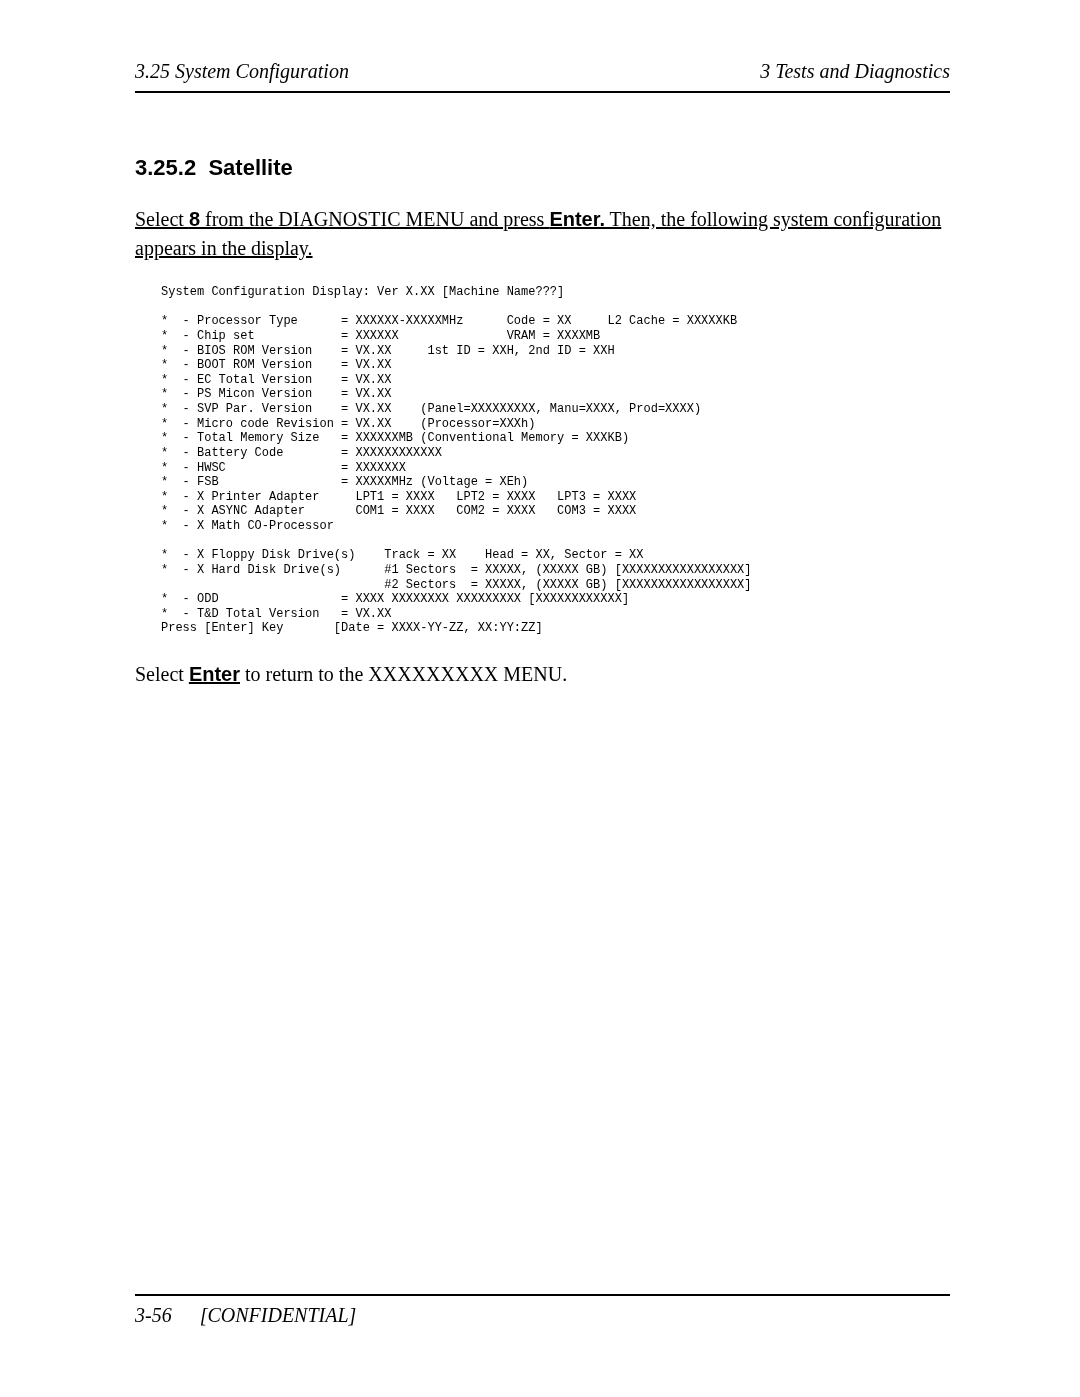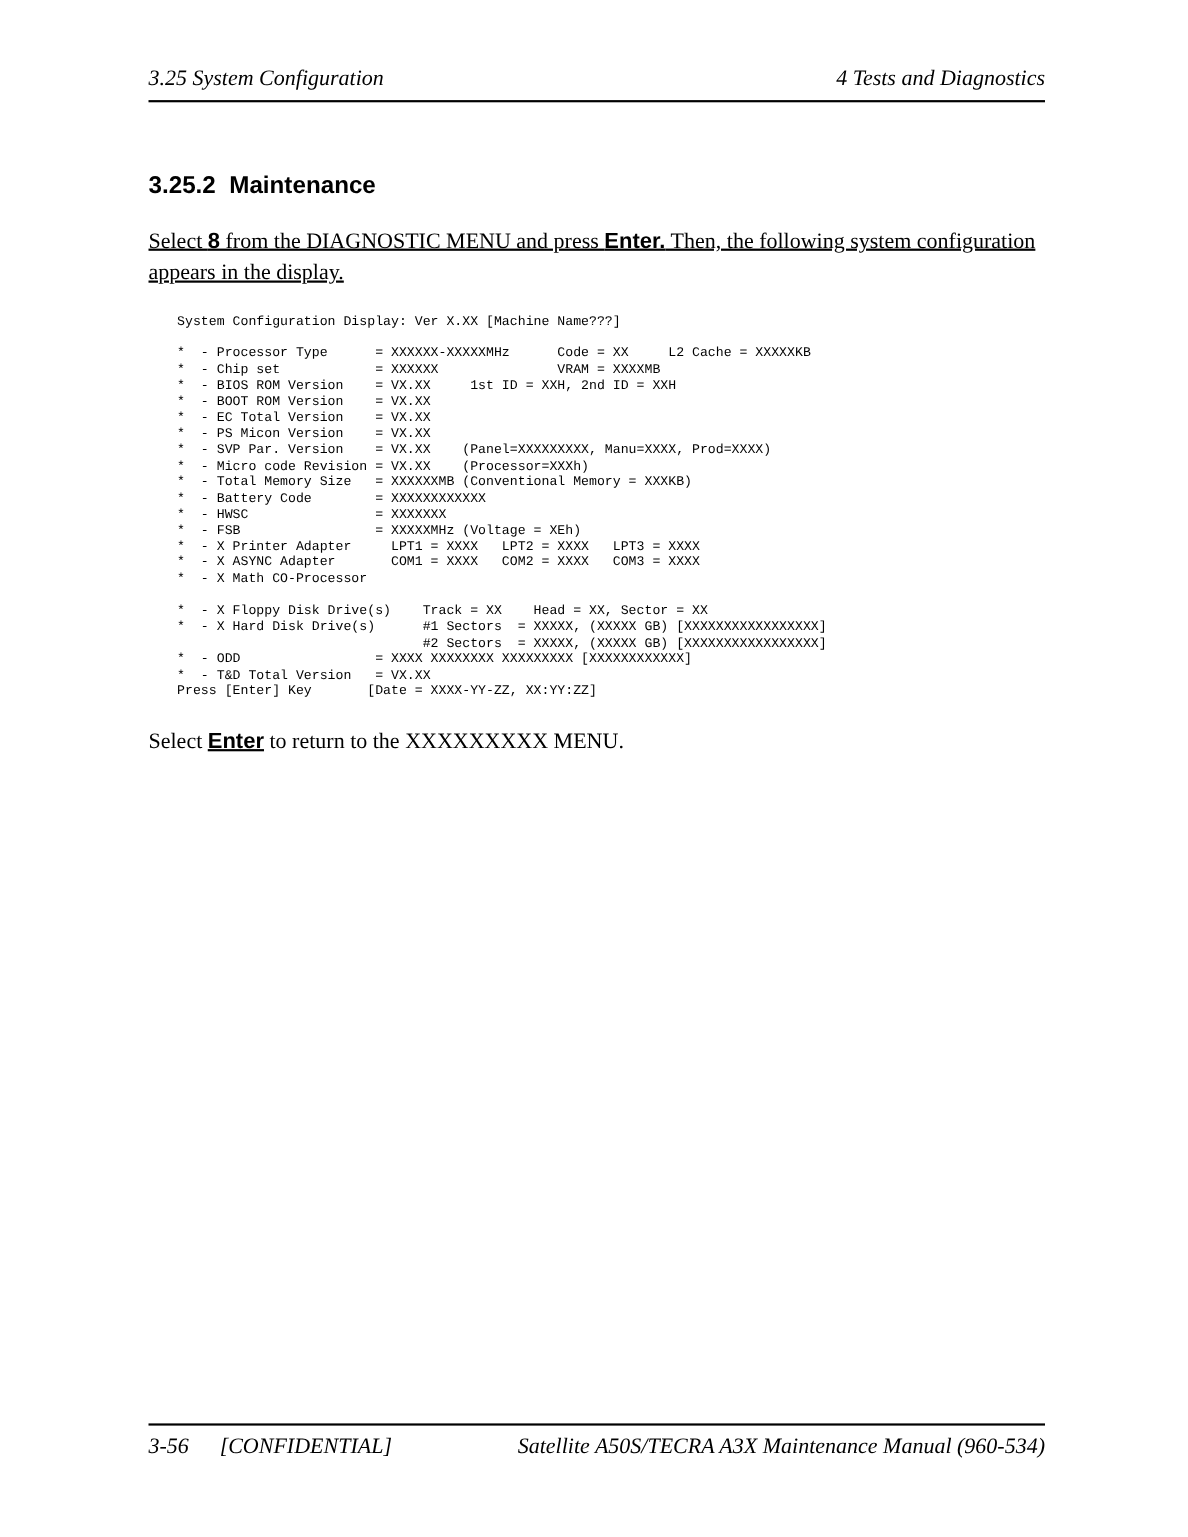--- a/index.html
+++ b/index.html
@@ -67,25 +67,25 @@
       font-style: italic;
       font-size: 20px;
     }
     .footer-left { display: flex; gap: 28px; }
   </style>
 </head>
 <body>
 
 <div class="header">
   <span>3.25 System Configuration</span>
-  <span>4 Tests and Diagnostics</span>
+  <span>3 Tests and Diagnostics</span>
 </div>
 
 <div class="section-heading">
-  <span>3.25.2</span>&nbsp;&nbsp;<span>Maintenance</span>
+  <span>3.25.2</span>&nbsp;&nbsp;<span>Satellite</span>
 </div>
 
 <p class="intro">
   <span>Select </span><b>8</b><span> from the DIAGNOSTIC MENU and press </span><b>Enter.</b><span> Then, the following system configuration appears in the display.</span>
 </p>
 
 <div class="code-block">System Configuration Display: Ver X.XX [Machine Name???]
 
 *  - Processor Type      = XXXXXX-XXXXXMHz      Code = XX     L2 Cache = XXXXXKB
 *  - Chip set            = XXXXXX               VRAM = XXXXMB
@@ -112,14 +112,13 @@
 
 <p class="outro">
   <span>Select </span><b>Enter</b><span> to return to the XXXXXXXXX MENU.</span>
 </p>
 
 <div class="footer">
   <div class="footer-left">
     <span>3-56</span>
     <span>[CONFIDENTIAL]</span>
   </div>
-  <span>Satellite A50S/TECRA A3X  Maintenance Manual (960-534)</span>
 </div>
 
 </body></html>

